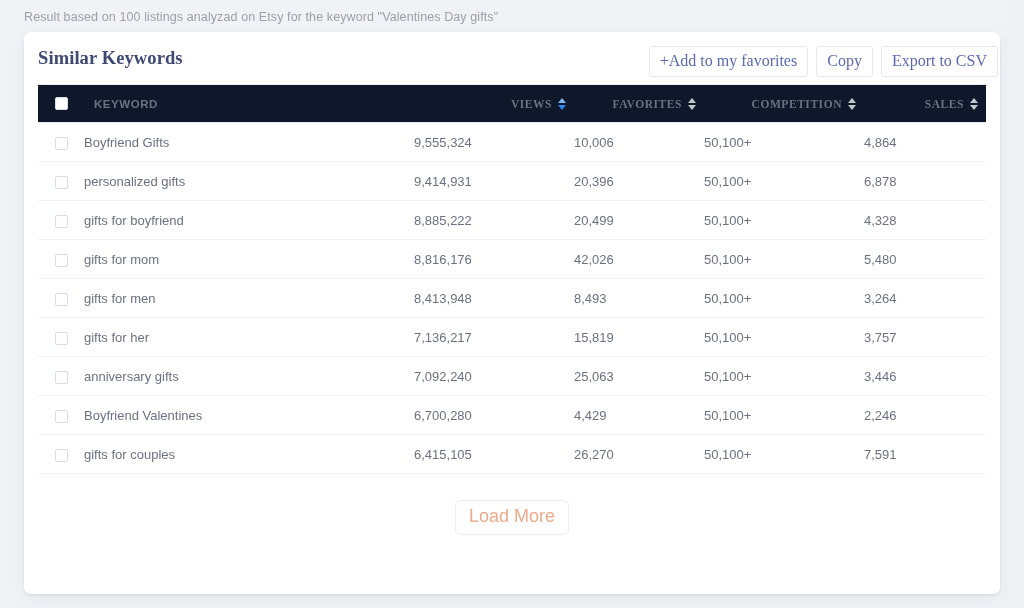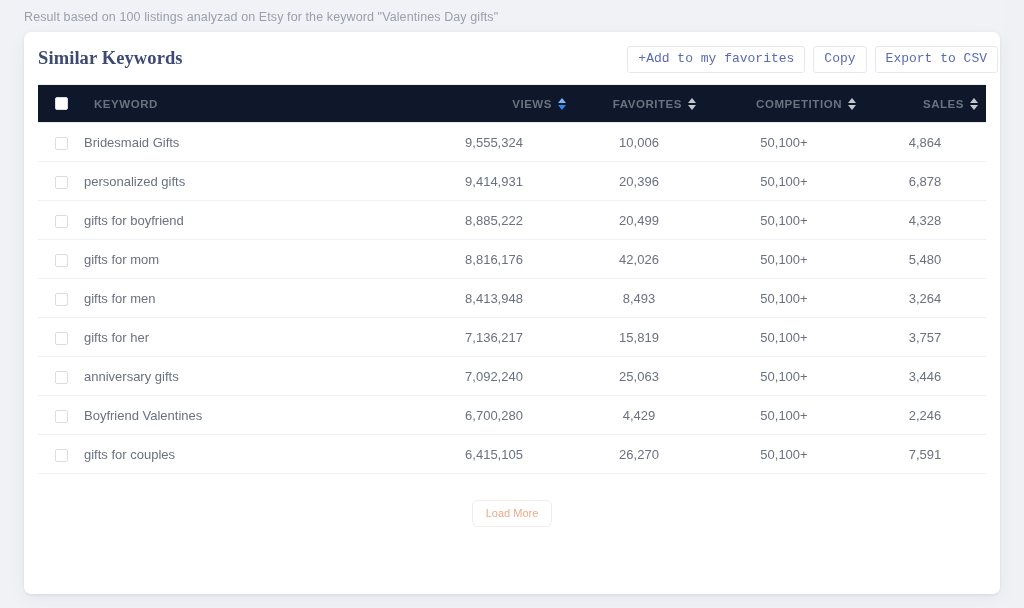--- a/index.html
+++ b/index.html
@@ -69,22 +69,22 @@
     top: 14px;
     display: flex;
     gap: 8px;
   }
 
   .btn {
     border: 1px solid #e6e8ee;
     background: #fff;
     border-radius: 3px;
     color: #5b6ab0;
-    font-size: 13px;
-    font-family: Liberation Mono, monospace;
+    font-size: 16px;
+    font-family: Liberation Serif, serif;
     padding: 5px 10px 6px;
     line-height: 1.1;
     cursor: pointer;
     white-space: nowrap;
   }
 
   
   .tbl-wrap {
     padding: 0 14px;
   }
@@ -127,24 +127,24 @@
   col.c-comp  { width: 160px; }
   col.c-sales { width: 122px; }
 
   .th-inner {
     display: flex;
     align-items: center;
     gap: 6px;
     padding: 0 4px;
   }
   .th-left  { justify-content: flex-start; padding-left: 10px; }
-  .th-right { justify-content: flex-end; padding-right: 8px; }
+  .th-right { justify-content: flex-end; padding-right: 8px; font-family: Liberation Serif, serif; }
 
   .cell-left  { padding-left: 10px; text-align: left; }
-  .cell-right { padding-right: 8px; text-align: center; }
+  .cell-right { padding-right: 8px; text-align: left; }
   .cell-chk   { text-align: center; }
 
   
   .chk {
     display: inline-block;
     width: 13px;
     height: 13px;
     border: 1px solid #d9dde4;
     border-radius: 2px;
     background: #fff;
@@ -175,21 +175,21 @@
   .load-more-row {
     display: flex;
     justify-content: center;
     margin-top: 26px;
   }
   .load-more {
     border: 1px solid #f1eceb;
     background: #fff;
     border-radius: 6px;
     color: #ecab8b;
-    font-size: 11px;
+    font-size: 18px;
     font-family: "Liberation Sans", sans-serif;
     padding: 6px 13px 7px;
     line-height: 1.1;
     cursor: pointer;
   }
 </style>
 </head>
 <body>
 
 <div class="page">
@@ -264,21 +264,21 @@
                   <i class="up"></i>
                     <i class="down"></i>
                 </span>
               </div>
             </th>
           </tr>
         </thead>
         <tbody id="kw-body">
             <tr>
               <td class="cell-chk"><span class="chk"></span></td>
-              <td class="cell-left">Bridesmaid Gifts</td>
+              <td class="cell-left">Boyfriend Gifts</td>
               <td class="cell-right">9,555,324</td>
               <td class="cell-right">10,006</td>
               <td class="cell-right">50,100+</td>
               <td class="cell-right">4,864</td>
             </tr>
             <tr>
               <td class="cell-chk"><span class="chk"></span></td>
               <td class="cell-left">personalized gifts</td>
               <td class="cell-right">9,414,931</td>
               <td class="cell-right">20,396</td>

